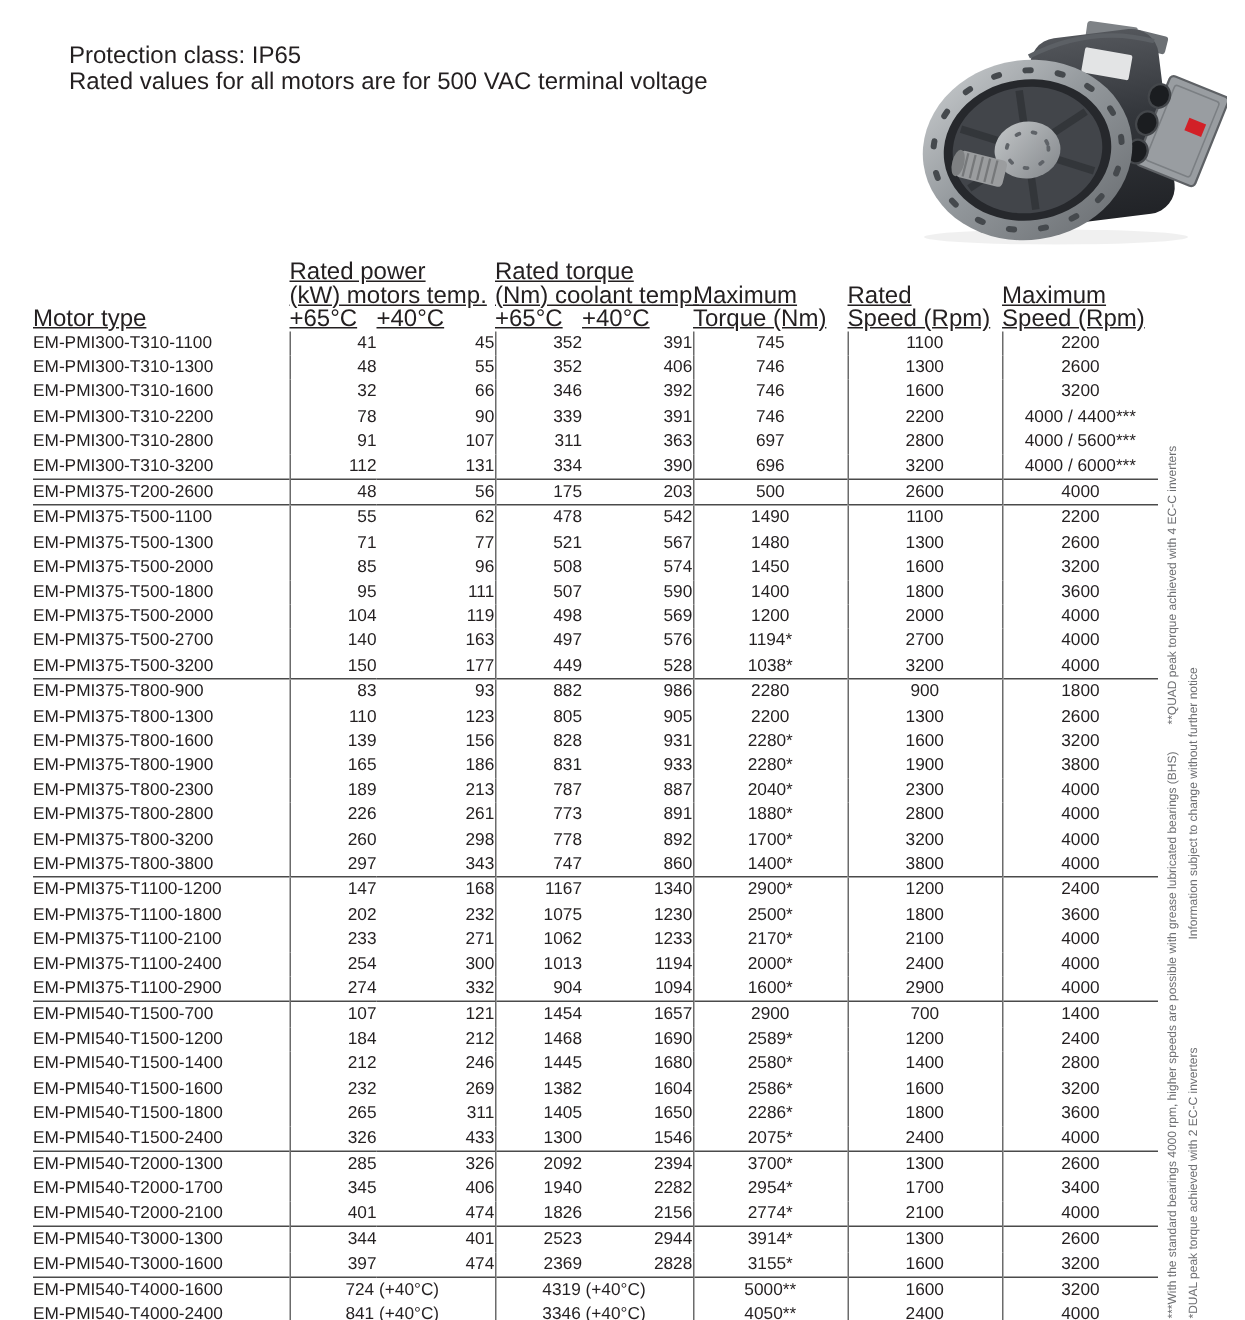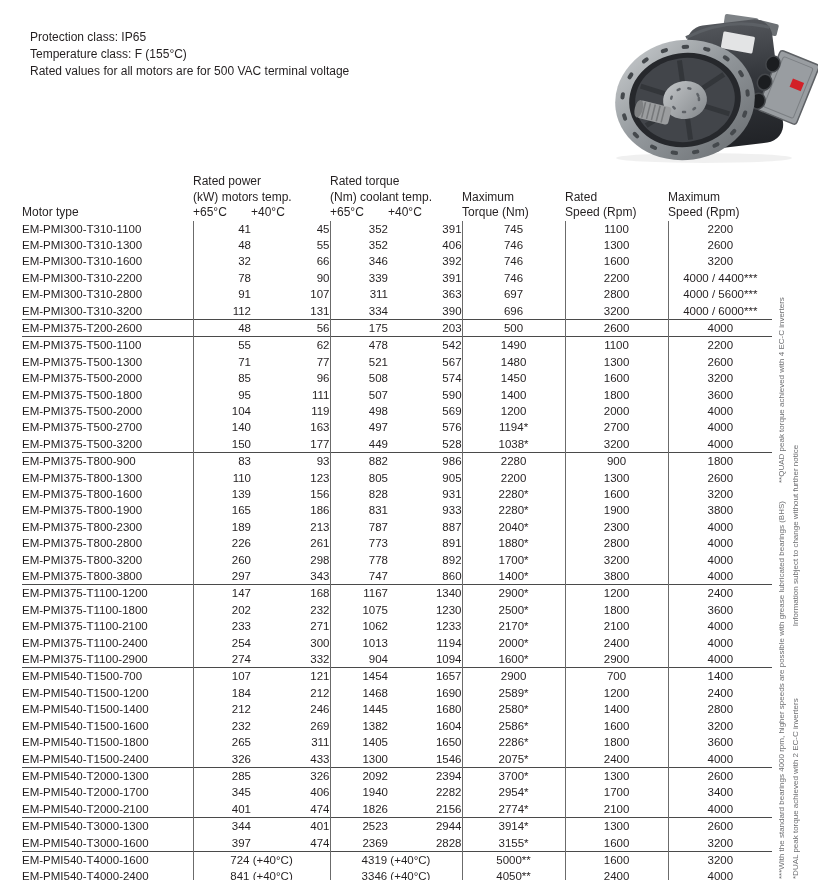--- a/index.html
+++ b/index.html
@@ -1,26 +1,26 @@
 <!DOCTYPE html>
 <html><head>
 <meta charset="utf-8">
 <style>
   html,body { margin:0; padding:0; }
   body {
     width:830px; height:880px; background:#ffffff; position:relative;
     font-family:"Liberation Sans", sans-serif; color:#231f20; overflow:hidden;
   }
-  .info-notes { position:absolute; left:30px; top:29px; font-size:12px; line-height:17px; }
+  .info-notes { position:absolute; left:46px; top:29px; font-size:16px; line-height:17px; }
   .motor-figure { position:absolute; left:596px; top:10px; width:222px; height:154px; }
 
   table.spec-table { position:absolute; left:22px; top:174px; width:750px;
     border-collapse:collapse; table-layout:fixed; }
   .spec-table th, .spec-table td { padding:0; margin:0; white-space:nowrap; overflow:visible; }
-  .spec-table th { font-weight:normal; font-size:12px; line-height:15.5px; text-align:left; vertical-align:bottom; }
+  .spec-table th { font-weight:normal; font-size:16px; line-height:15.5px; text-align:left; vertical-align:bottom;text-decoration:underline; }
   .spec-table td { font-size:11.5px; line-height:16.4px; height:16.4px; }
   .h-type { vertical-align:top; padding-left:13px; }
   .h-left { padding-left:4px; }
   .h-col  { padding-left:5px; }
   .h-num  { text-align:right; }
   .pr3  { padding-right:4px; }
   .pr35 { padding-right:35px; }
   .pr30 { padding-right:30px; }
   .c-type { padding-left:13px; }
   .c-num  { text-align:right; }
@@ -38,21 +38,20 @@
   .side-note-a { left:776px; top:879px; }
   .side-note-b { left:790px; top:879px; }
   .side-note .part2-a { margin-left:18px; }
   .side-note .part2-b { margin-left:72px; }
 </style>
 </head>
 <body>
 
 <div class="info-notes">
   <div>Protection class: IP65</div>
-  <div>Temperature class: F (155°C)</div>
   <div>Rated values for all motors are for 500 VAC terminal voltage</div>
 </div>
 
 <div class="motor-figure">
   <svg width="222" height="154" viewBox="0 0 222 154">
     <defs>
       <linearGradient id="bodyg" x1="0" y1="0" x2="0" y2="1">
         <stop offset="0" stop-color="#53565b"></stop>
         <stop offset="0.45" stop-color="#34373c"></stop>
         <stop offset="1" stop-color="#212327"></stop>

